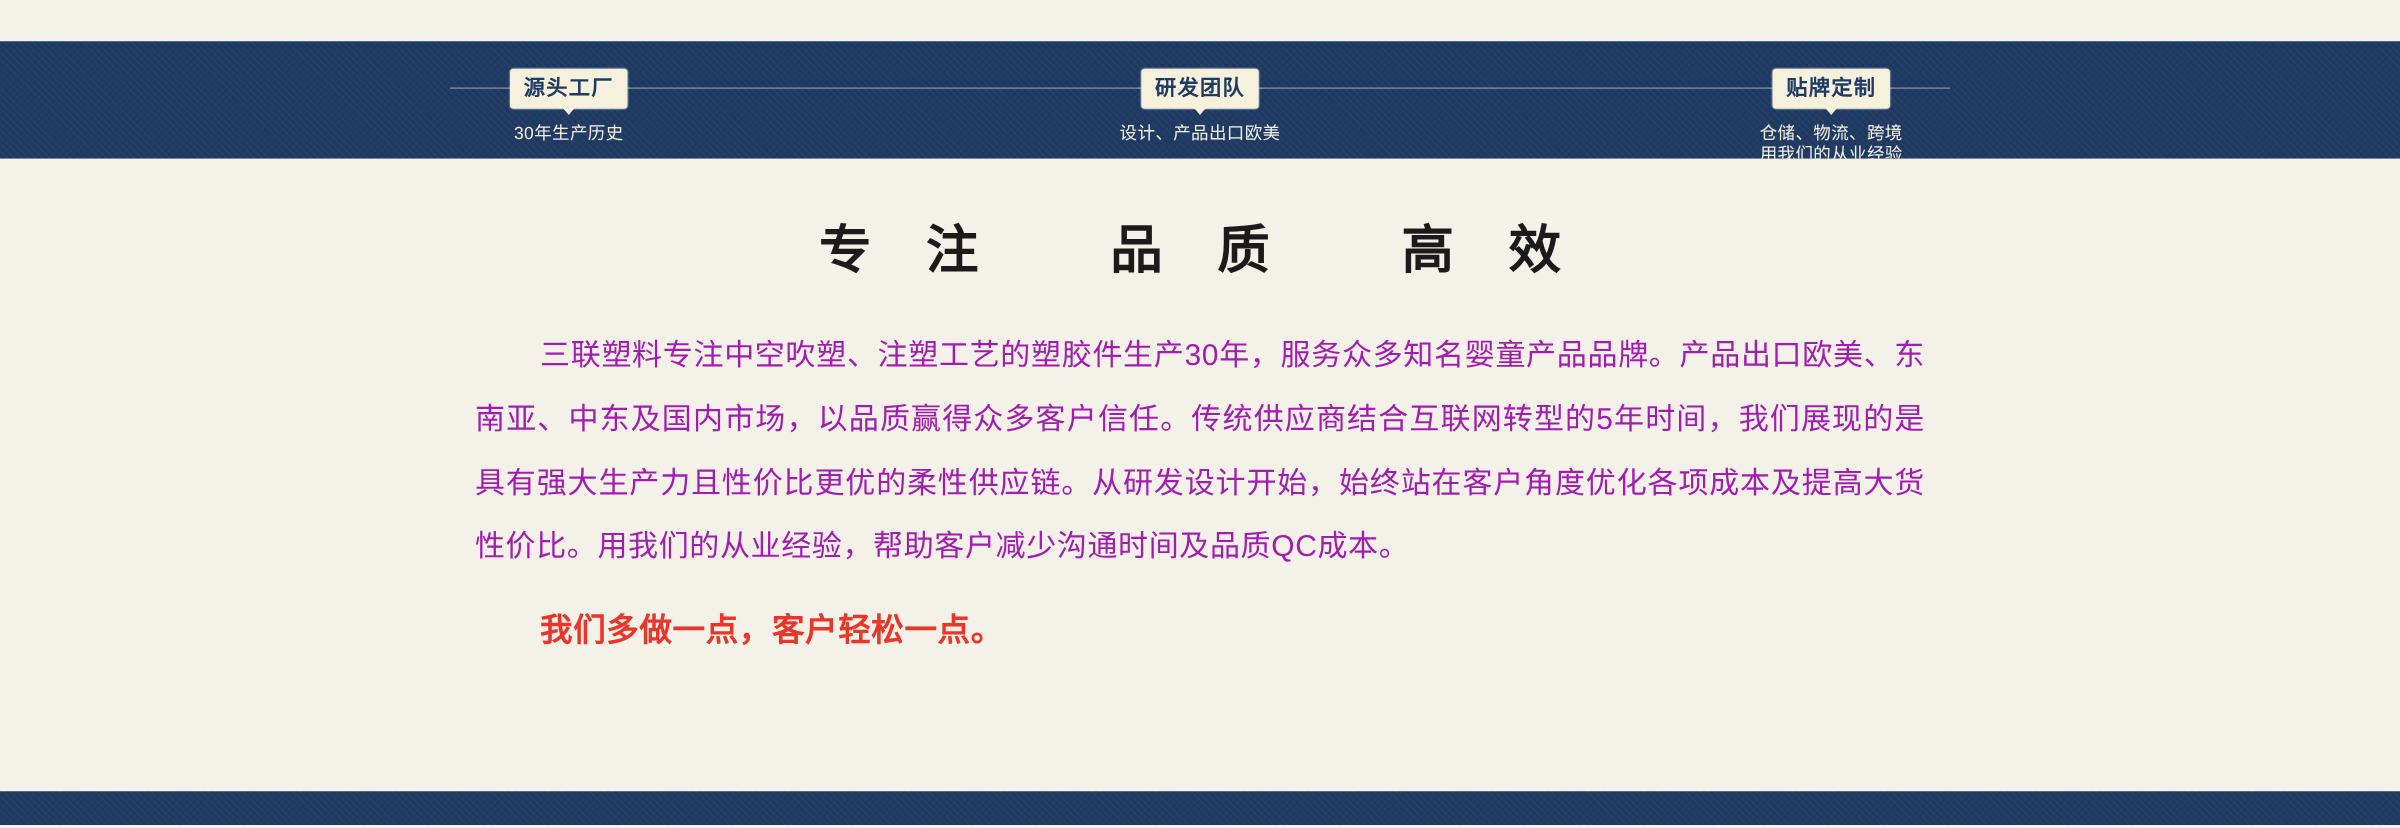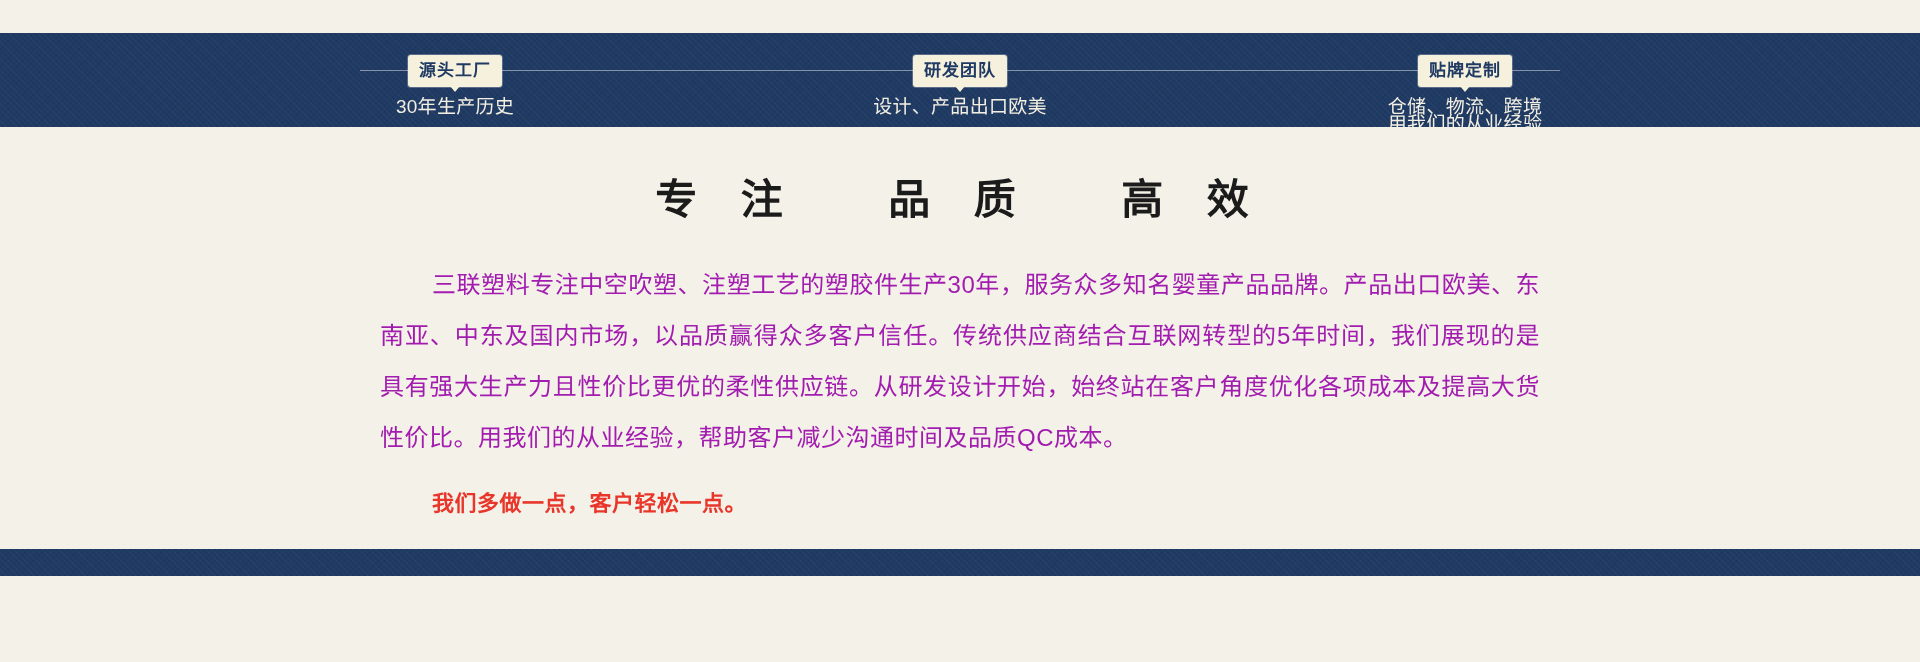--- a/index.html
+++ b/index.html
@@ -11,21 +11,21 @@
     width: 1920px;
     height: 662px;
     overflow: hidden;
     font-family: "Liberation Sans", "DejaVu Sans", sans-serif;
     background: #f4f1e8;
   }
 
   .page {
     position: relative;
     width: 1920px;
-    height: 576px;
+    height: 660px;
     background: #f4f1e8;
   }
 
   
   .top-band {
     position: absolute;
     left: 0;
     top: 33px;
     width: 1920px;
     height: 94px;
@@ -94,21 +94,21 @@
     width: 0;
     height: 0;
     border-left: 5px solid transparent;
     border-right: 5px solid transparent;
     border-top: 6px solid #f6f1dd;
   }
 
   .feature .desc {
     margin-top: 11px;
     color: #f3efe2;
-    font-size: 19px;
+    font-size: 14px;
     line-height: 17px;
     letter-spacing: 0.3px;
   }
 
   .feature .desc span {
     display: block;
     white-space: nowrap;
   }
 
   
@@ -145,21 +145,21 @@
     line-height: 51px;
     text-align: justify;
     text-indent: 52px;
     letter-spacing: 0.5px;
   }
 
   .tagline {
     width: 1160px;
     margin: 24px auto 0;
     color: #e8362b;
-    font-size: 22px;
+    font-size: 26px;
     font-weight: bold;
     line-height: 34px;
     text-indent: 52px;
     letter-spacing: 0.5px;
   }
 
   
   .bottom-band {
     position: absolute;
     left: 0;

